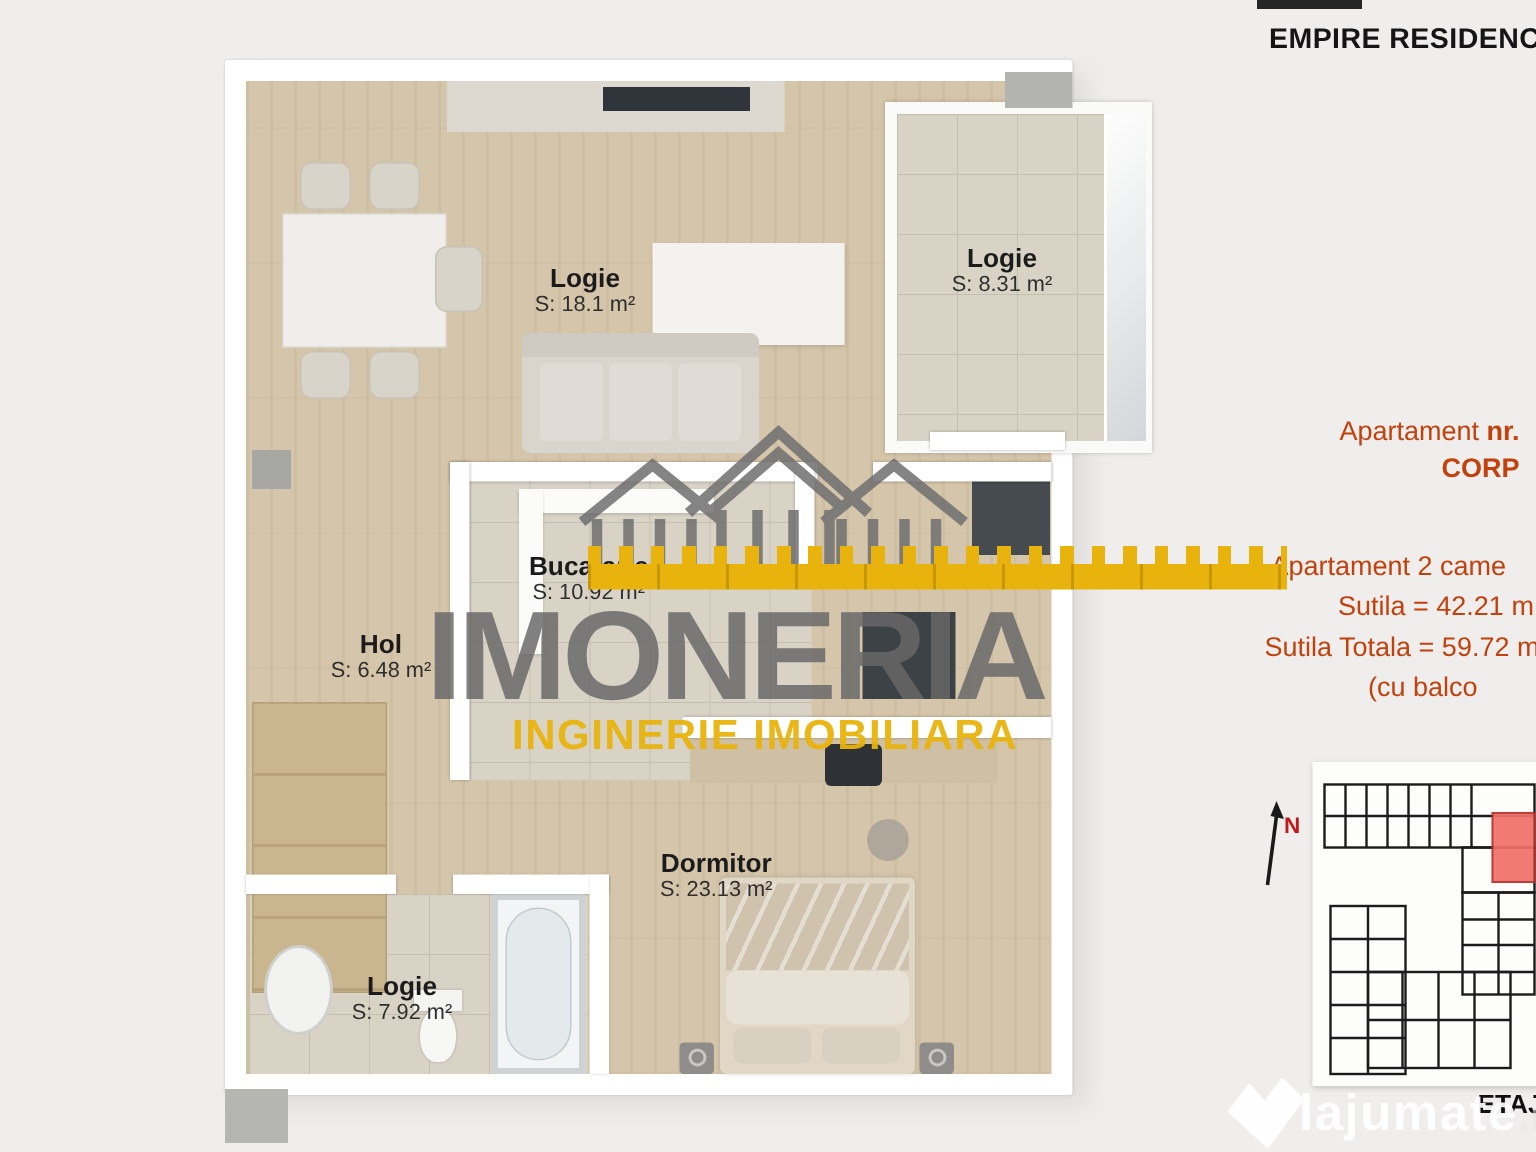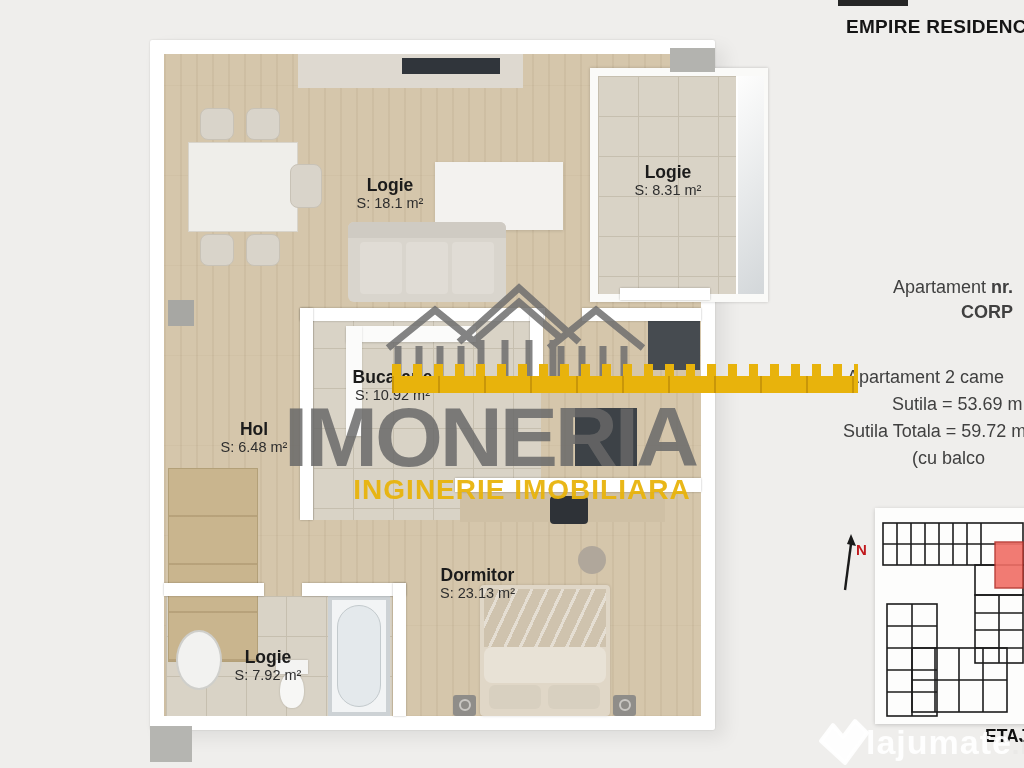--- a/index.html
+++ b/index.html
@@ -20,27 +20,27 @@
       background-size:40px 40px;z-index:3;}
   .wall{background:#ffffff;box-shadow:0 0 2px rgba(0,0,0,.28);z-index:20;}
   .furn{z-index:10;}
   .rlabel{z-index:30;text-align:center;color:#1b1b1b;}
   .rname{font-size:17.5px;font-weight:700;line-height:19px;}
   .rarea{font-size:14.5px;font-weight:400;color:#2e2e2e;line-height:17px;}
   
   .wmark{z-index:40;pointer-events:none;}
   #wm-brand{left:280px;top:394px;width:420px;text-align:center;font-size:84px;font-weight:700;
             letter-spacing:-3px;line-height:86px;color:rgba(104,104,104,.84);transform:scaleX(1.04);}
-  #wm-tagline{left:340px;top:474px;width:364px;text-align:center;font-size:28px;font-weight:700;
+  #wm-tagline{left:328px;top:474px;width:364px;text-align:center;font-size:28px;font-weight:700;
               letter-spacing:1px;color:rgba(232,179,12,.95);}
   .ruler-teeth{height:12px;background:repeating-linear-gradient(90deg,#e8b30c 0 9px,rgba(0,0,0,0) 9px 21px);}
   .ruler-bar{height:17px;background:#e8b30c;
              background-image:repeating-linear-gradient(90deg, rgba(120,75,0,.28) 0 2px, rgba(0,0,0,0) 2px 46px);}
   
-  .side-text{color:#404040;font-size:18px;white-space:nowrap;z-index:5;}
+  .side-text{color:#c2410c;font-size:18px;white-space:nowrap;z-index:5;}
   #title{left:846px;top:16px;font-size:19px;font-weight:700;color:#151515;letter-spacing:.3px;white-space:nowrap;}
   #card{left:875px;top:508px;width:155px;height:216px;background:#fdfdfc;
         box-shadow:0 1px 4px rgba(0,0,0,.18);z-index:4;}
   #etaj{left:985px;top:726px;font-size:17.5px;font-weight:700;color:#101010;white-space:nowrap;z-index:6;}
   #lj-text{left:866px;top:723px;font-size:34px;font-weight:700;letter-spacing:1px;
            color:rgba(255,255,255,.92);z-index:50;white-space:nowrap;}
   #lj-text .dom{font-size:26px;color:rgba(230,230,228,.55);font-weight:700;}
   .chair{background:#d9d4ca;border-radius:8px;border:1px solid #c8c2b6;}
   .nstand{background:#8f8d89;border-radius:3px;z-index:11;}
   .nstand::after{content:"";display:block;width:8px;height:8px;border:2px solid #c9c7c3;
@@ -175,21 +175,21 @@
 <div id="wm-brand" class="abs wmark">IMONERIA</div>
 <div id="wm-tagline" class="abs wmark">INGINERIE IMOBILIARA</div>
 
 <div class="abs" style="left:838px;top:0;width:70px;height:6px;background:#262626;z-index:5;"></div>
 <div id="title" class="abs">EMPIRE RESIDENC</div>
 
 <div class="abs side-text" style="left:893px;top:277px;"><span>Apartament </span><b>nr.</b></div>
 <div class="abs side-text" style="left:961px;top:302px;font-weight:bold;">CORP</div>
 
 <div class="abs side-text" style="left:847px;top:367px;">Apartament 2 came</div>
-<div class="abs side-text" style="left:892px;top:394px;">Sutila = 53.69 m</div>
+<div class="abs side-text" style="left:892px;top:394px;">Sutila = 42.21 m</div>
 <div class="abs side-text" style="left:843px;top:421px;">Sutila Totala = 59.72 m</div>
 <div class="abs side-text" style="left:912px;top:448px;">(cu balco</div>
 
 <div id="card" class="abs">
   <svg width="155" height="216" viewBox="0 0 155 216">
     <g stroke="#1c1c1c" stroke-width="1.6" fill="none">
       <rect x="8" y="15" width="140" height="42"></rect>
       <line x1="8" y1="36" x2="148" y2="36"></line>
       <line x1="22" y1="15" x2="22" y2="57"></line>
         <line x1="36" y1="15" x2="36" y2="57"></line>

